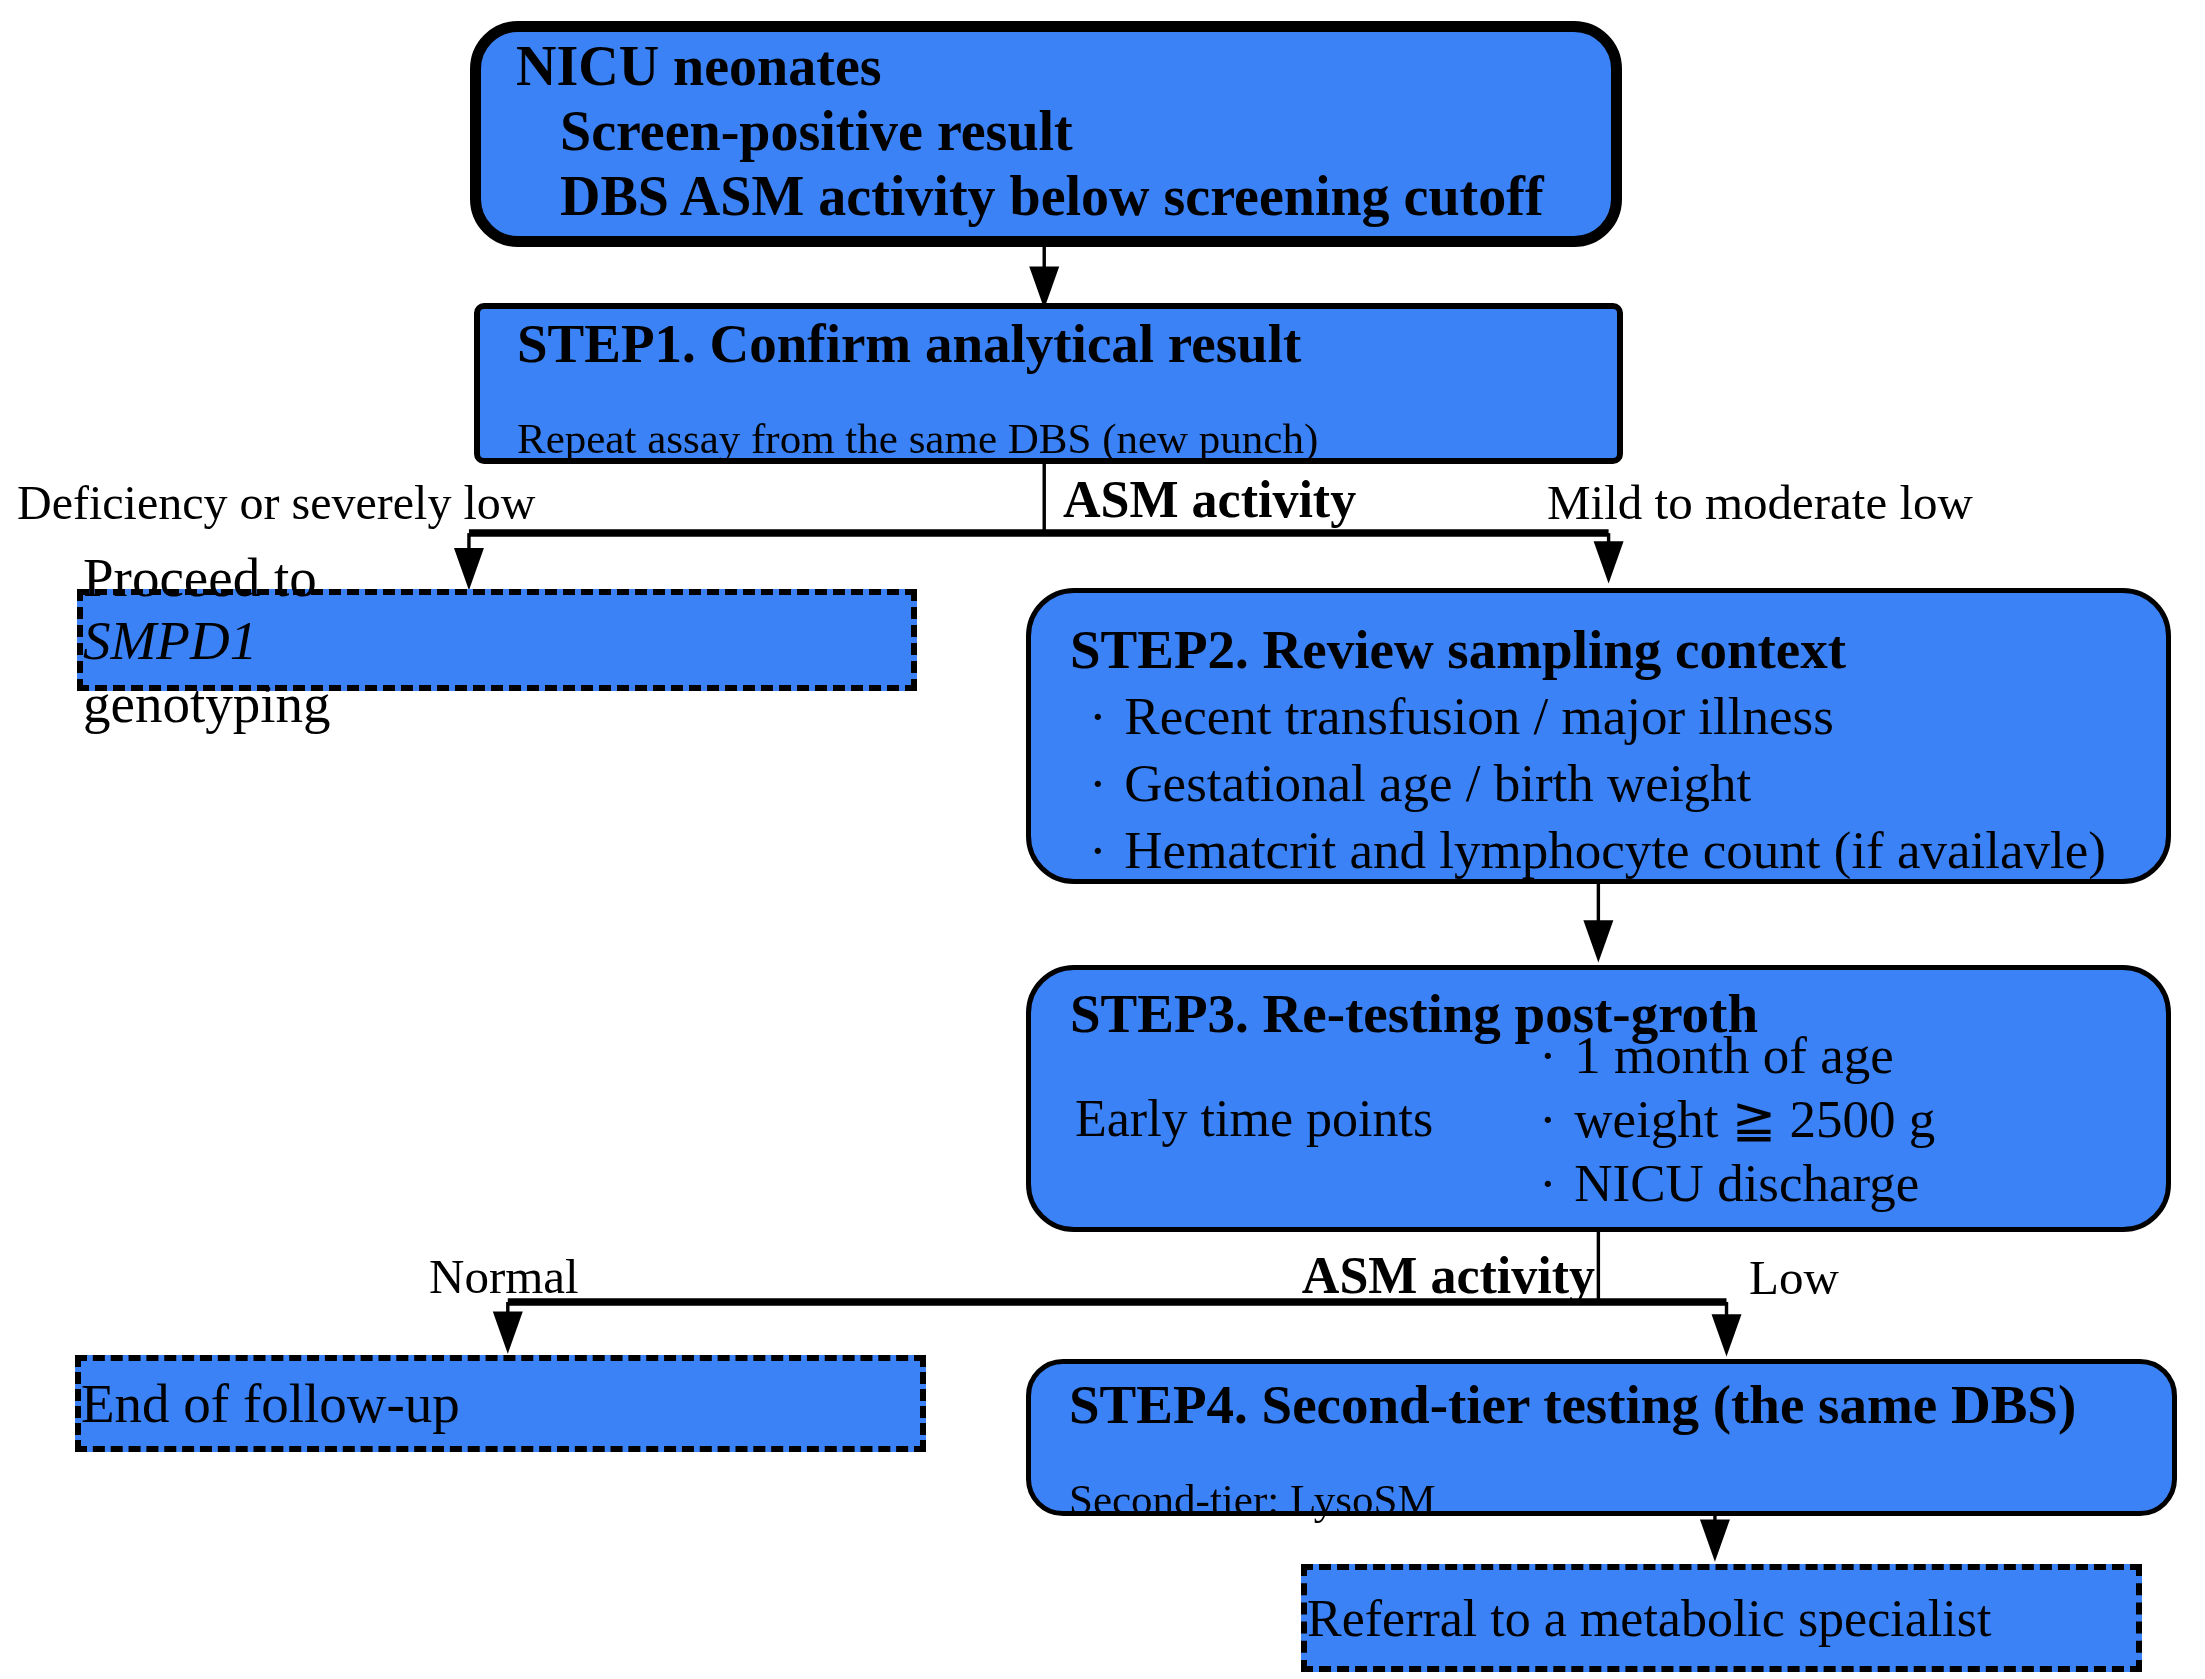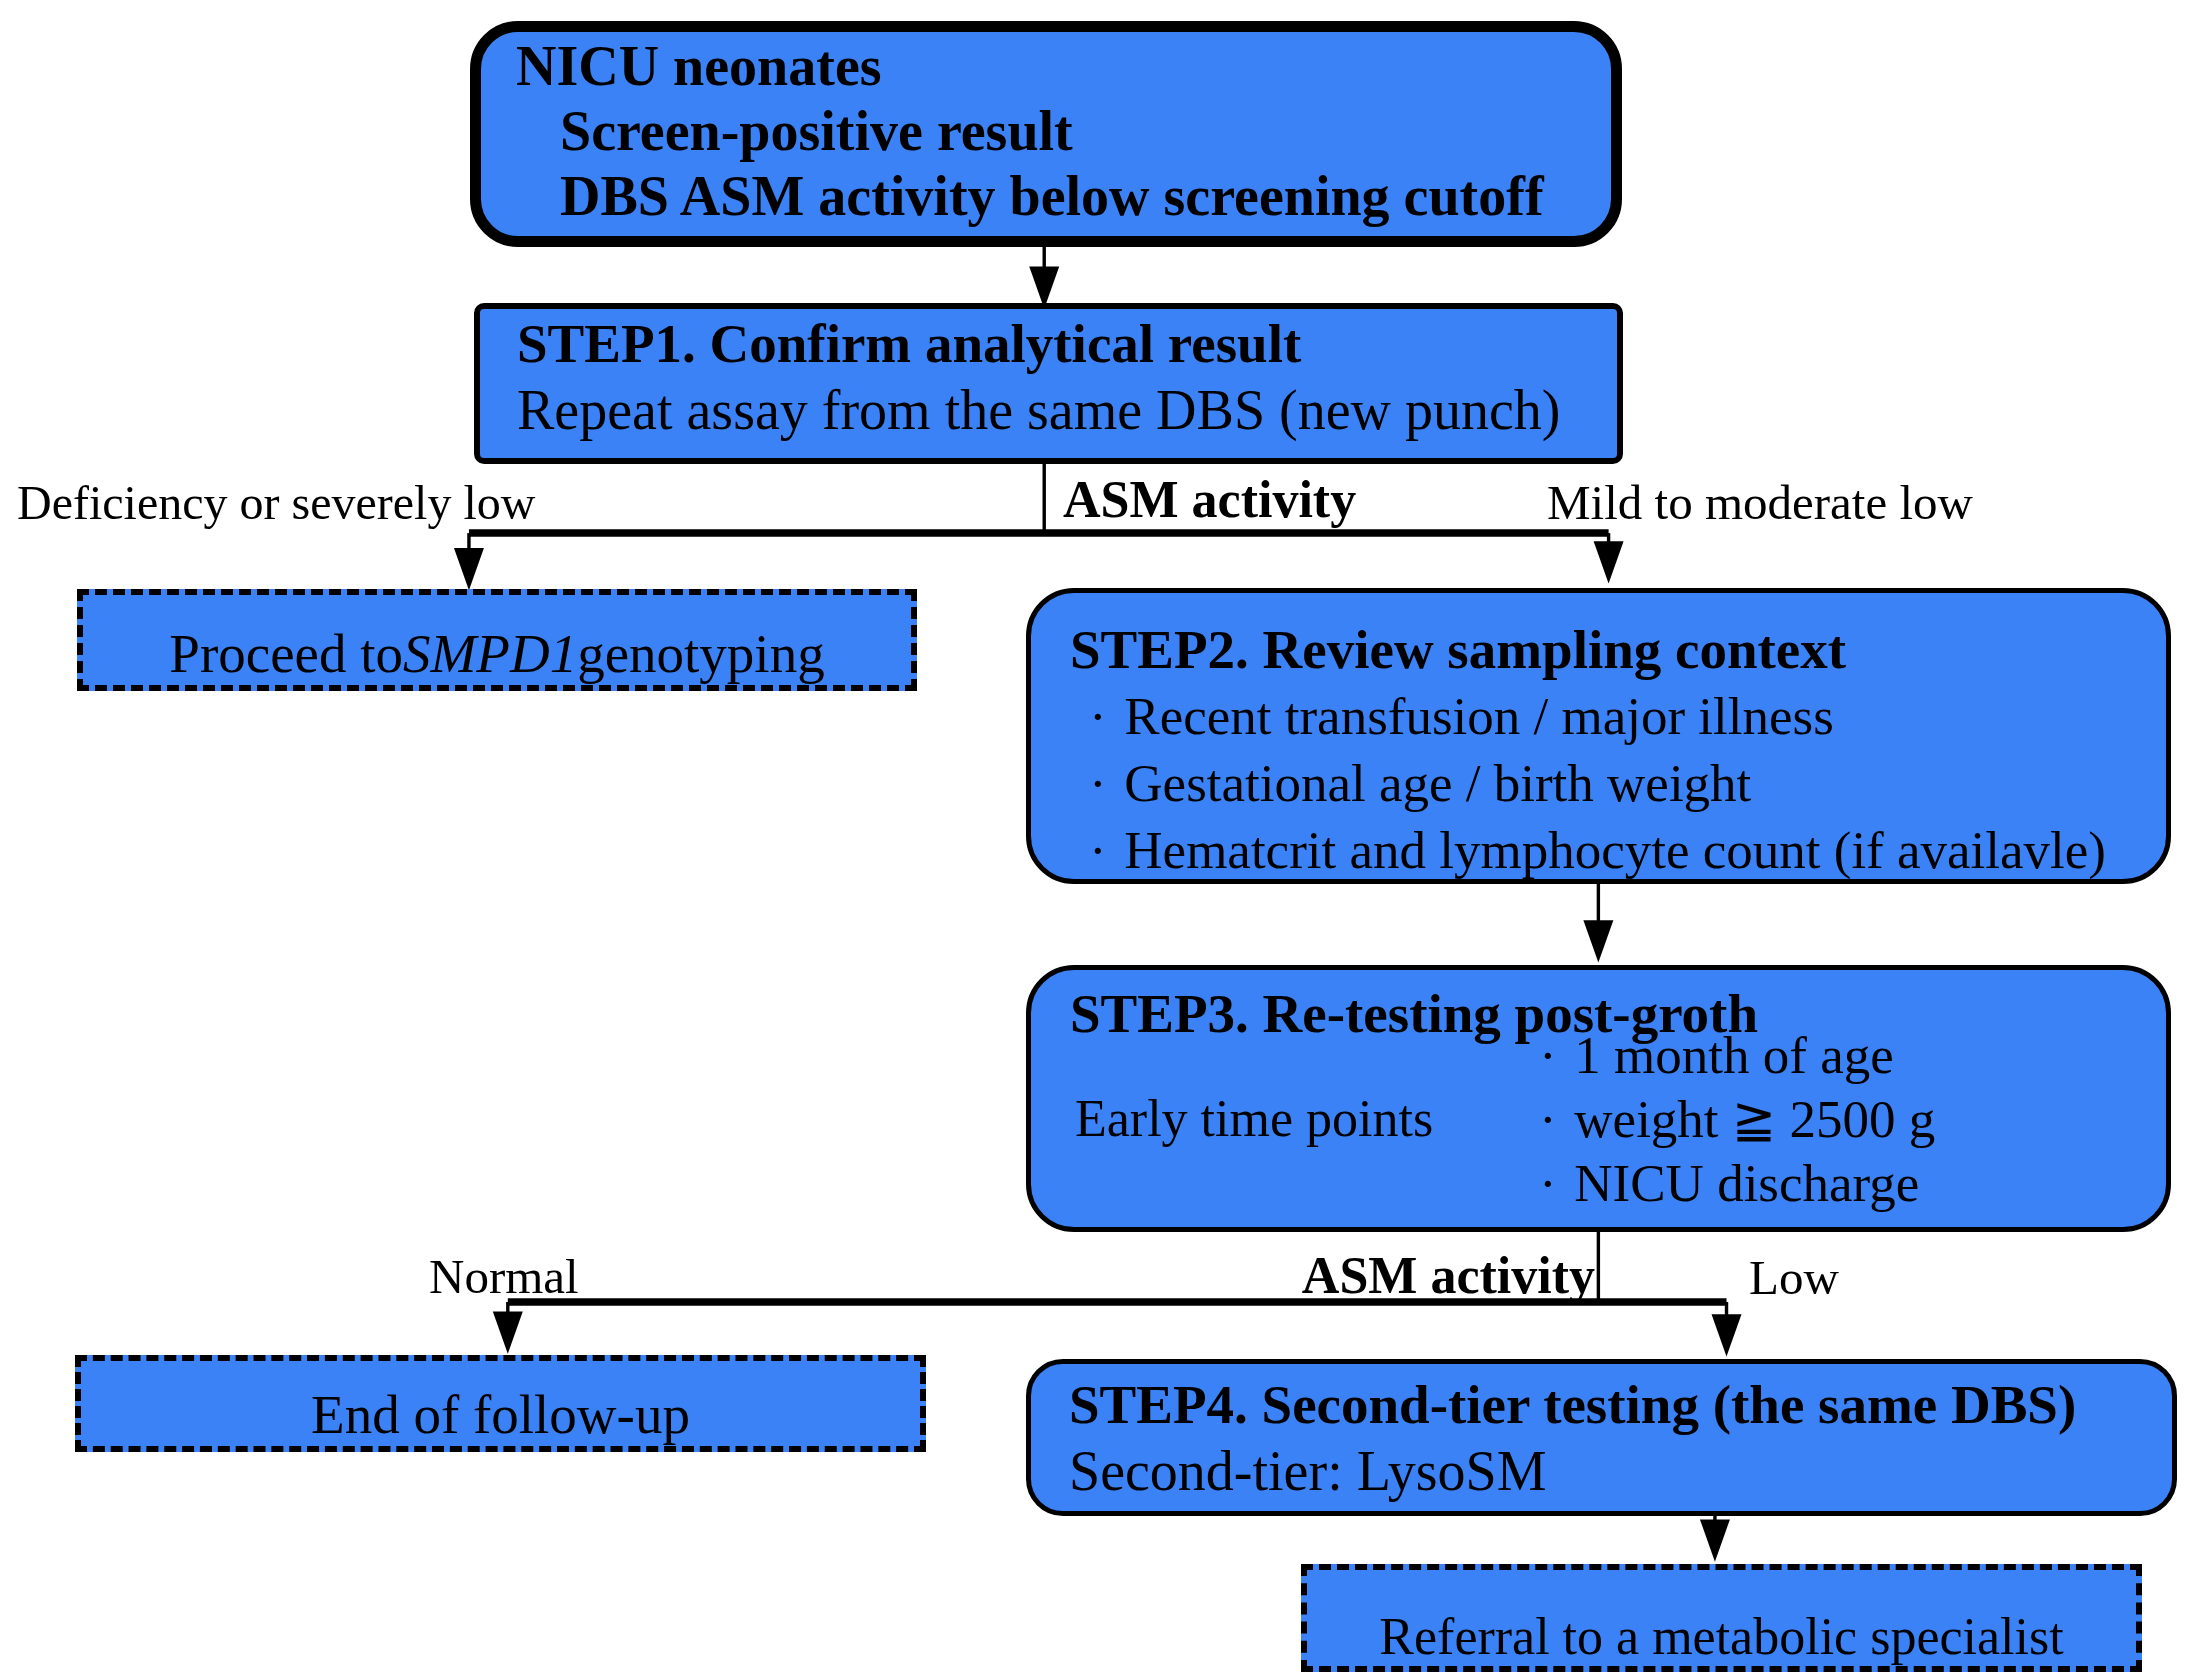--- a/index.html
+++ b/index.html
@@ -37,22 +37,23 @@
     border: 5.5px solid #000;
     border-radius: 37px;
   }
   .rounded-more {
     border: 5.5px solid #000;
     border-radius: 48px;
   }
   .dashed {
     border: 6.1px dashed #000;
     display: flex;
-    align-items: flex-end;
+    align-items: flex-start;
     justify-content: center;
+    flex-direction: column;
   }
   .bold { font-weight: bold; }
   .italic { font-style: italic; }
 
   
   #entry-box {
     left: 470px; top: 20.5px;
     width: 1152px; height: 226px;
     padding: 2.7px 0 0 35px;
   }
@@ -72,23 +73,24 @@
     border-radius: 10px;
     padding: 0.7px 0 0 37px;
   }
   .step-title {
     font-size: 55px;
     line-height: 67px;
     font-weight: bold;
     white-space: nowrap;
   }
   .step-body {
-    font-size: 56px;
+    font-size: 43px;
     line-height: 67px;
     white-space: nowrap;
+    margin-top: 28px;
   }
 
   
   .edge-label {
     position: absolute;
     font-size: 49px;
     line-height: 52px;
     white-space: nowrap;
   }
   .edge-label.bold { font-size: 52px; }

